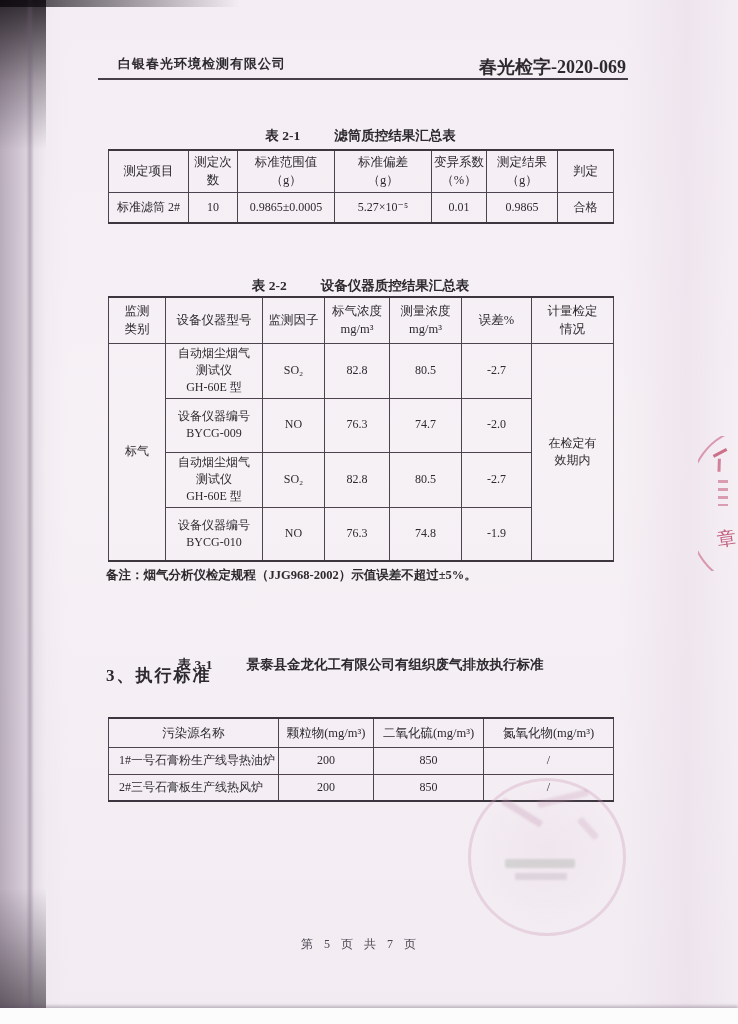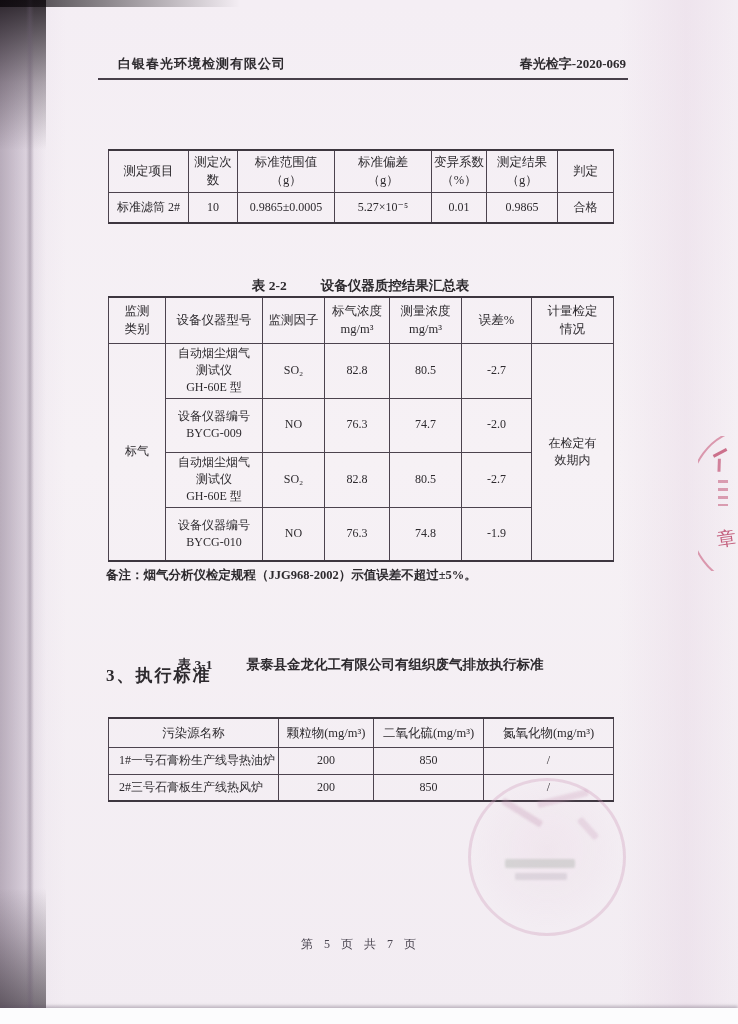--- a/index.html
+++ b/index.html
@@ -21,21 +21,21 @@
     background:linear-gradient(0deg, rgba(25,18,25,.55), rgba(40,30,40,.22) 60%, rgba(60,50,60,0) 100%);}
   .left-ridge{position:absolute;left:26px;top:0;width:8px;height:1008px;
     background:linear-gradient(90deg, rgba(90,75,95,0), rgba(105,90,112,.35), rgba(90,75,95,0));}
   .top-shadow{position:absolute;left:0;top:0;width:240px;height:7px;
     background:linear-gradient(90deg, rgba(10,6,10,.8), rgba(10,6,10,0));}
   .bottom-strip{position:absolute;left:0;bottom:0;width:738px;height:16px;background:#fcfcfd;
     box-shadow:0 -2px 3px rgba(90,75,95,.35);}
 
   
   .hdr-left{position:absolute;left:112px;top:55px;font-size:13px;font-weight:700;letter-spacing:1px;padding-left:6px;}
-  .hdr-right{position:absolute;right:112px;top:55px;font-size:13px;font-weight:700;}
+  .hdr-right{position:absolute;right:112px;top:55px;font-size:18px;font-weight:700;}
   .hdr-rule{position:absolute;left:98px;top:78px;width:530px;height:2px;background:#473f4a;}
 
   
   .tcap{position:absolute;left:108px;width:505px;text-align:center;font-size:13.5px;font-weight:700;}
   .tcap .lbl{margin-right:34px;}
   .sec-head{position:absolute;left:106px;top:664px;font-size:17px;font-weight:600;letter-spacing:2px;}
   .note{position:absolute;left:106px;top:567px;font-size:12.5px;font-weight:600;}
   .footer{position:absolute;left:108px;top:936px;width:505px;text-align:center;font-size:12px;letter-spacing:4px;color:#4a4550;}
 
   
@@ -77,20 +77,23 @@
 
   <div class="left-band"></div>
   <div class="left-ridge"></div>
   <div class="top-shadow"></div>
   <div class="bottom-strip"></div>
 
   <div class="hdr-left">白银春光环境检测有限公司</div>
   <div class="hdr-right">春光检字-2020-069</div>
   <div class="hdr-rule"></div>
 
+  <div class="tcap" style="top:127px;">
+    <span class="lbl">表 2-1</span><span>滤筒质控结果汇总表</span>
+  </div>
   <table class="doc" id="t21">
     <colgroup>
         <col style="width:80px">
         <col style="width:49px">
         <col style="width:97px">
         <col style="width:97px">
         <col style="width:55px">
         <col style="width:71px">
         <col style="width:56px">
       </colgroup>

